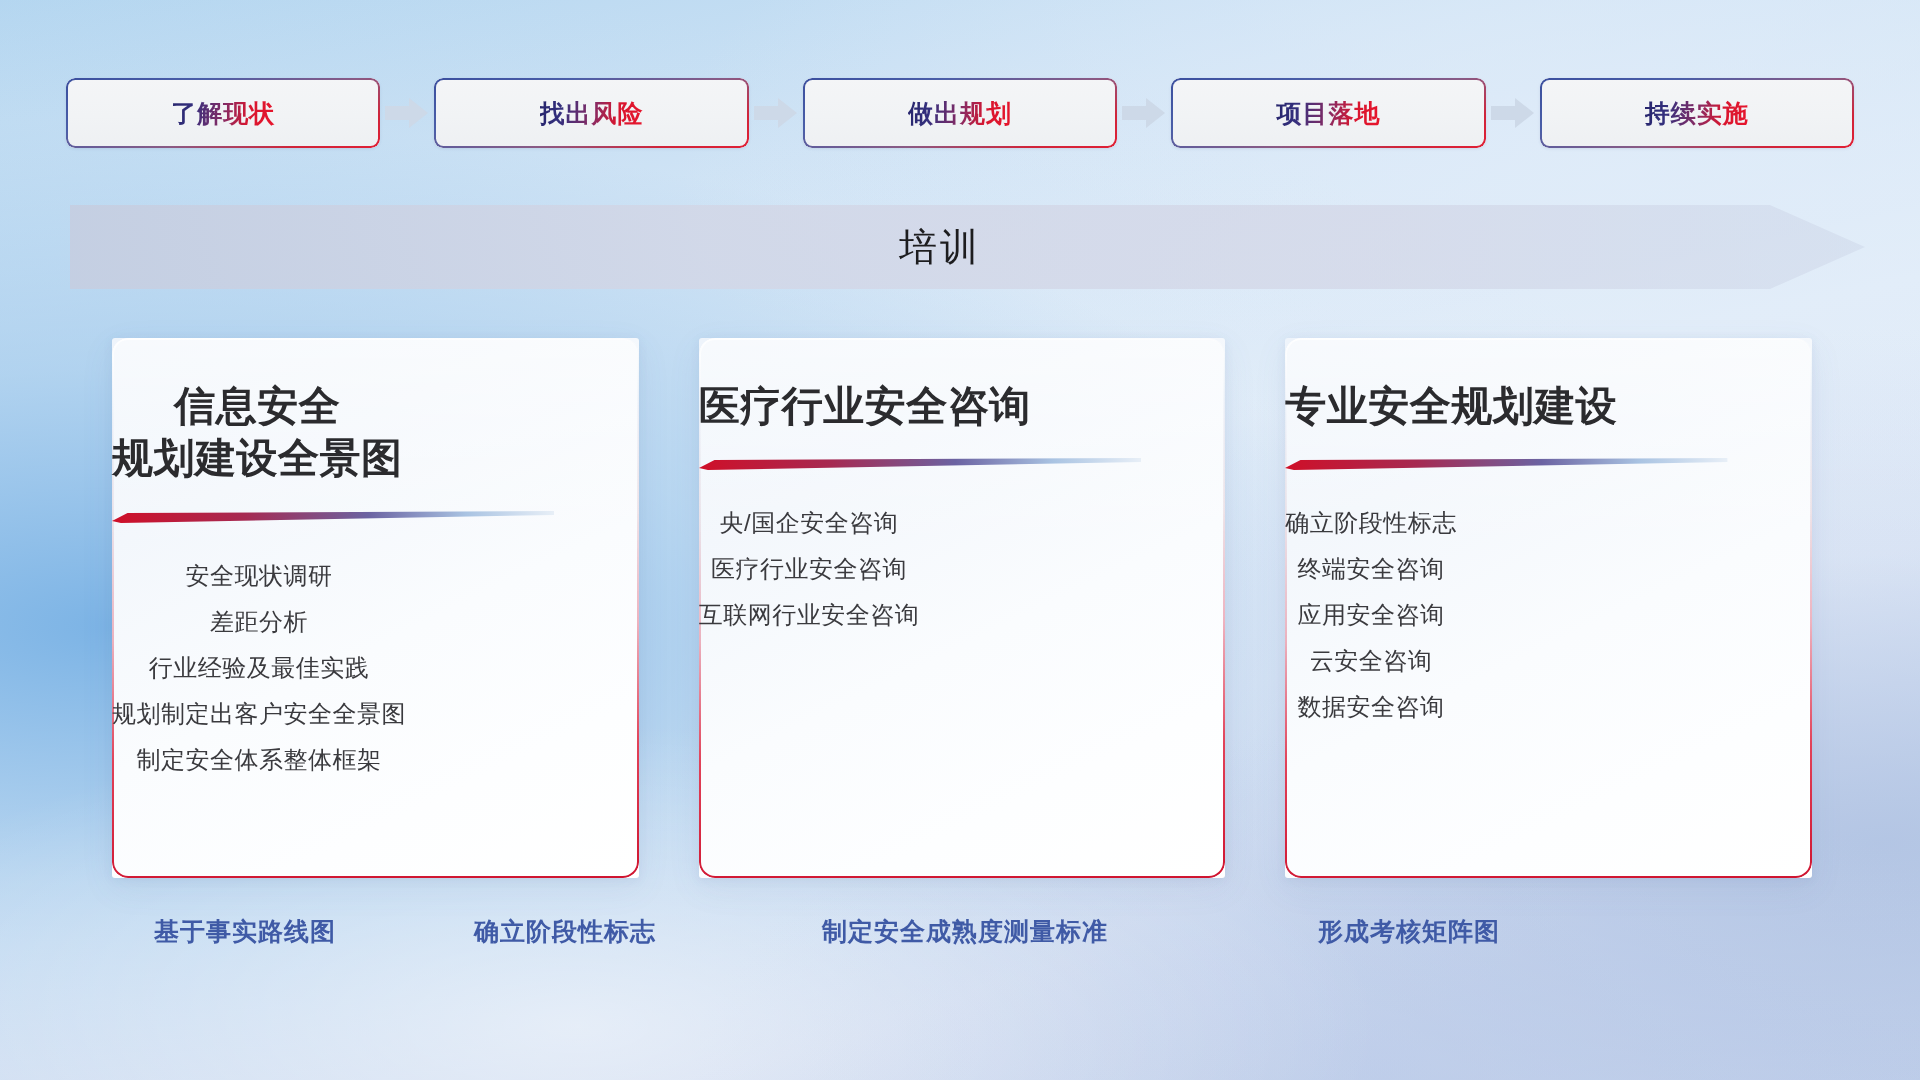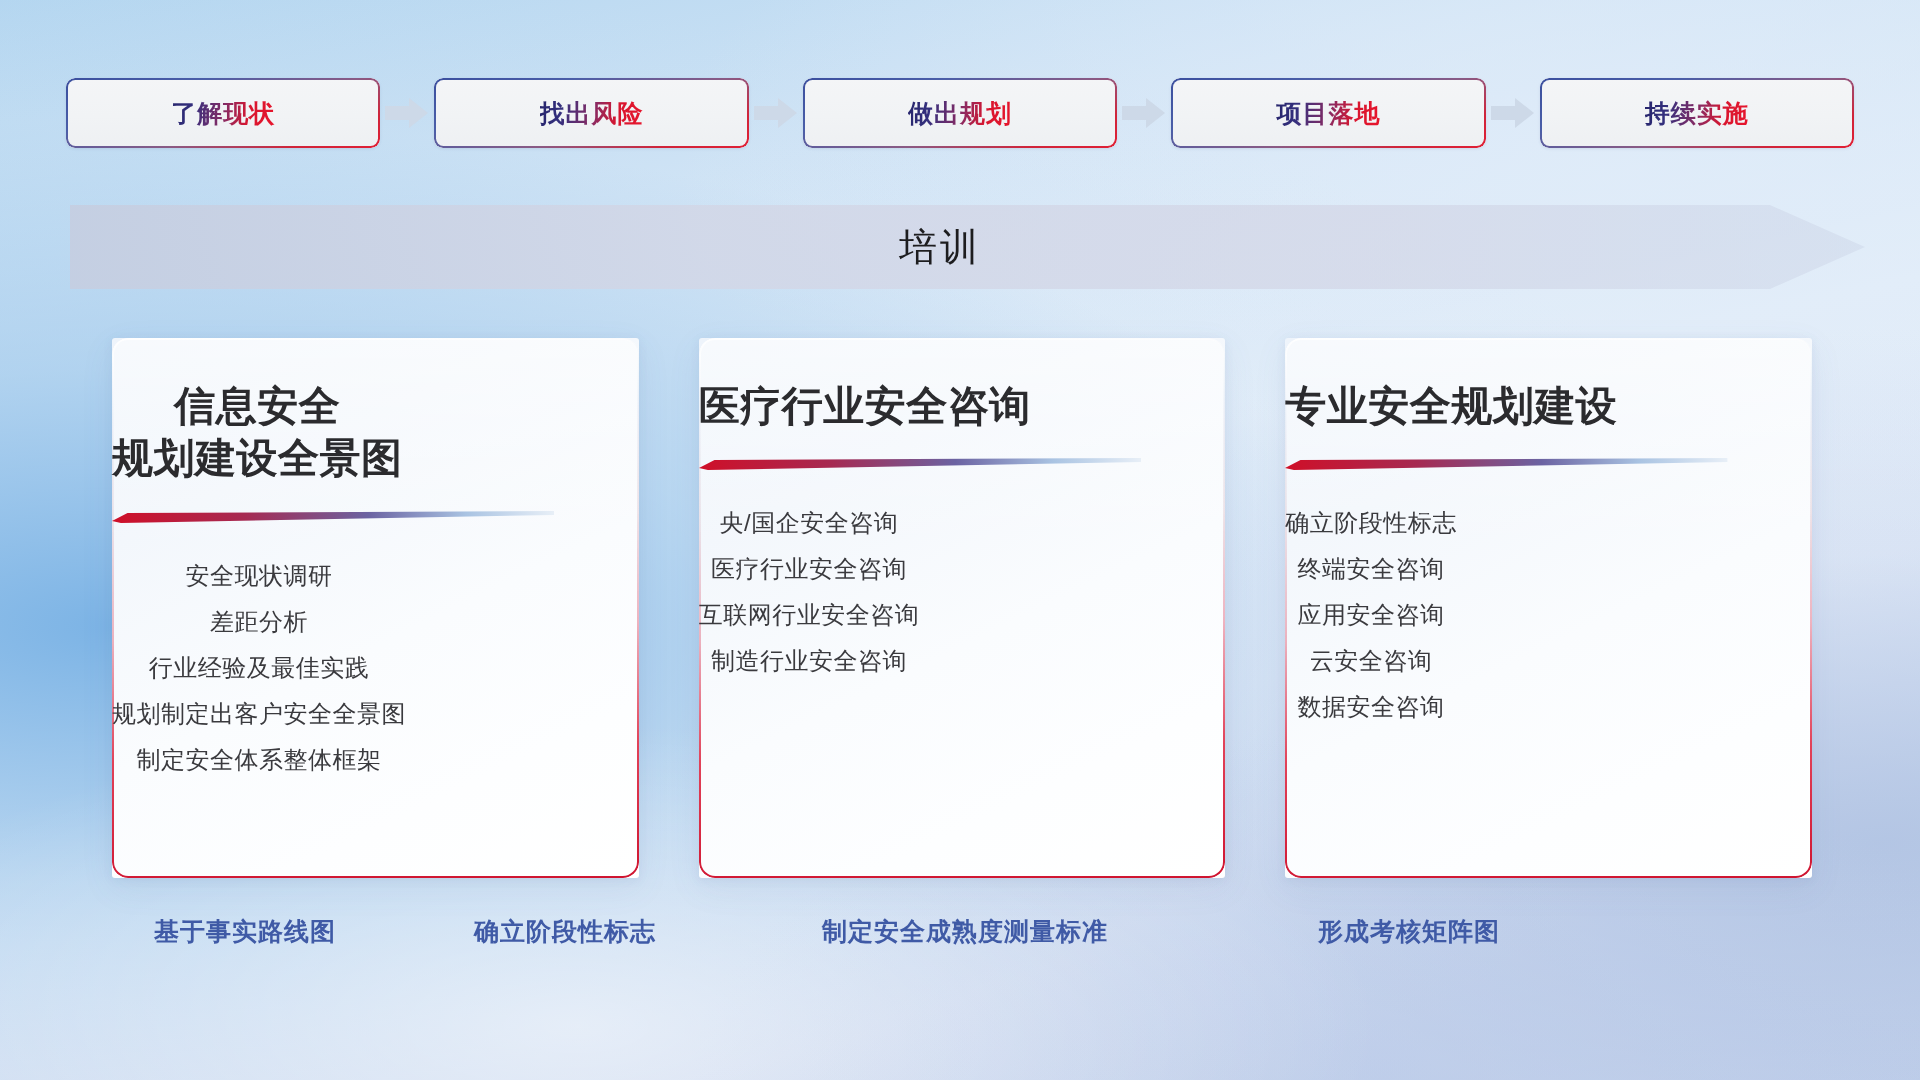--- a/index.html
+++ b/index.html
@@ -321,21 +321,20 @@
           <stop offset="0.80" stop-color="#a9c3e2"></stop>
           <stop offset="1" stop-color="#e8eff7"></stop>
         </linearGradient>
       </defs>
       <path d="M0 10 L14 2 L400 0 L400 4 L8 12 Z" fill="url(#div2)"></path>
     </svg>
     <ul class="card-list">
       <li>央/国企安全咨询</li>
       <li>医疗行业安全咨询</li>
       <li>互联网行业安全咨询</li>
-      <li>制造行业安全咨询</li>
     </ul>
   </div>
 
   <div class="card">
     <div class="card-title">专业安全规划建设</div>
     <svg class="card-divider" viewBox="0 0 400 12" preserveAspectRatio="none">
       <defs>
         <linearGradient id="div3" x1="0" y1="0" x2="1" y2="0">
           <stop offset="0" stop-color="#cf0f28"></stop>
           <stop offset="0.30" stop-color="#a62a52"></stop>

